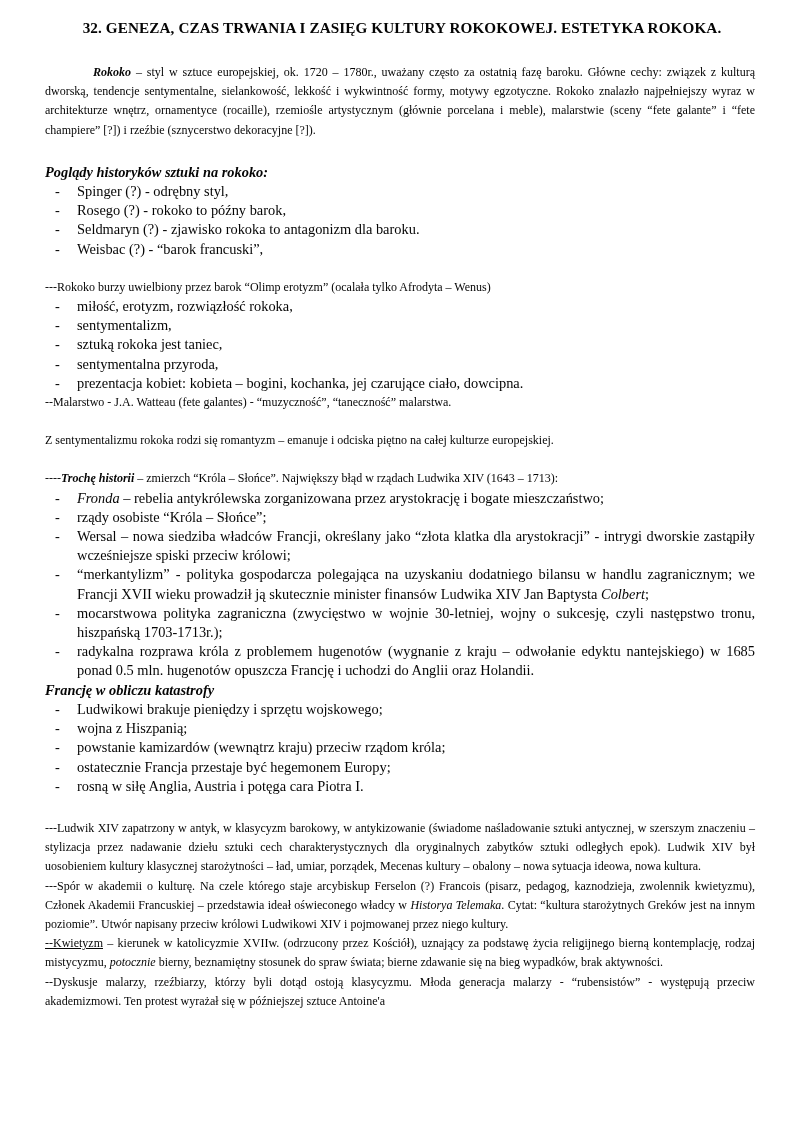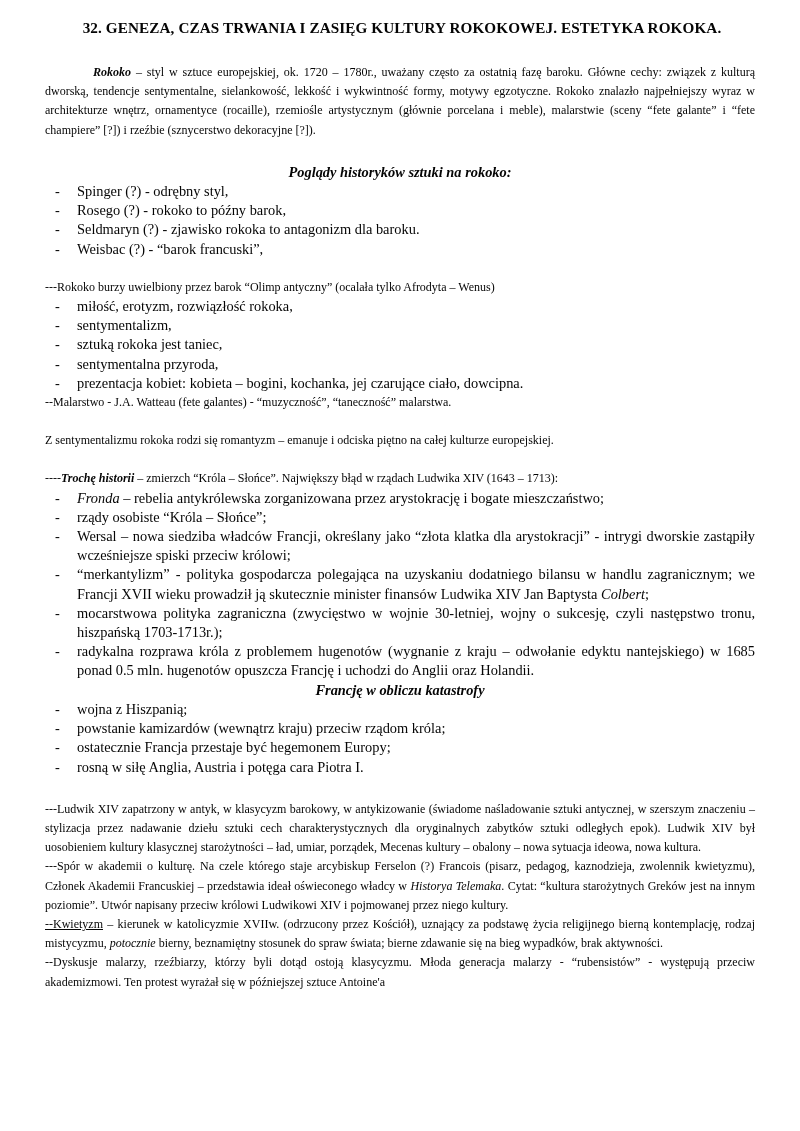--- a/index.html
+++ b/index.html
@@ -51,21 +51,20 @@
   }
   .gap-lg { height: 23px; }
   .gap-md { height: 19px; }
 
   .sec-head {
     font-size: 14.4px;
     line-height: 19.2px;
     font-weight: bold;
     font-style: italic;
     margin: 0;
-    text-align: center;
   }
   ul.bullets {
     list-style: none;
     margin: 0;
     padding: 0;
   }
   ul.bullets > li {
     font-size: 14.4px;
     line-height: 19.2px;
     position: relative;
@@ -104,21 +103,21 @@
     <div class="sec-head">Poglądy historyków sztuki na rokoko:</div>
     <ul class="bullets tight">
       <li>Spinger (?) - odrębny styl,</li>
       <li>Rosego (?) - rokoko to późny barok,</li>
       <li>Seldmaryn (?) - zjawisko rokoka to antagonizm dla baroku.</li>
       <li>Weisbac (?) - “barok francuski”,</li>
     </ul>
 
     <div class="gap-md"></div>
 
-    <p class="para">---Rokoko burzy uwielbiony przez barok “Olimp antyczny” (ocalała tylko Afrodyta – Wenus)</p>
+    <p class="para">---Rokoko burzy uwielbiony przez barok “Olimp erotyzm” (ocalała tylko Afrodyta – Wenus)</p>
     <ul class="bullets tight">
       <li>miłość, erotyzm, rozwiązłość rokoka,</li>
       <li>sentymentalizm,</li>
       <li>sztuką rokoka jest taniec,</li>
       <li>sentymentalna przyroda,</li>
       <li>prezentacja kobiet: kobieta – bogini, kochanka, jej czarujące ciało, dowcipna.</li>
     </ul>
     <p class="para">--Malarstwo - J.A. Watteau (fete galantes) - “muzyczność”, “taneczność” malarstwa.</p>
 
     <div class="gap-md"></div>
@@ -133,20 +132,21 @@
       <li><span class="i">Fronda</span><span> – rebelia antykrólewska zorganizowana przez arystokrację i bogate mieszczaństwo;</span></li>
       <li><span>rządy osobiste “Króla – Słońce”;</span></li>
       <li><span>Wersal – nowa siedziba władców Francji, określany jako “złota klatka dla arystokracji” - intrygi dworskie zastąpiły wcześniejsze spiski przeciw królowi;</span></li>
       <li><span>“merkantylizm” - polityka gospodarcza polegająca na uzyskaniu dodatniego bilansu w handlu zagranicznym; we Francji XVII wieku prowadził ją skutecznie minister finansów Ludwika XIV Jan Baptysta </span><span class="i">Colbert</span><span>;</span></li>
       <li><span>mocarstwowa polityka zagraniczna (zwycięstwo w wojnie 30-letniej, wojny o sukcesję, czyli następstwo tronu, hiszpańską 1703-1713r.);</span></li>
       <li><span>radykalna rozprawa króla z problemem hugenotów (wygnanie z kraju – odwołanie edyktu nantejskiego) w 1685 ponad 0.5 mln. hugenotów opuszcza Francję i uchodzi do Anglii oraz Holandii.</span></li>
     </ul>
 
     <div class="sec-head">Francję w obliczu katastrofy</div>
     <ul class="bullets tight">
+      <li>Ludwikowi brakuje pieniędzy i sprzętu wojskowego;</li>
       <li>wojna z Hiszpanią;</li>
       <li>powstanie kamizardów (wewnątrz kraju) przeciw rządom króla;</li>
       <li>ostatecznie Francja przestaje być hegemonem Europy;</li>
       <li>rosną w siłę Anglia, Austria i potęga cara Piotra I.</li>
     </ul>
 
     <div class="gap-lg"></div>
 
     <p class="para">---Ludwik XIV zapatrzony w antyk, w klasycyzm barokowy, w antykizowanie (świadome naśladowanie sztuki antycznej, w szerszym znaczeniu – stylizacja przez nadawanie dziełu sztuki cech charakterystycznych dla oryginalnych zabytków sztuki odległych epok). Ludwik XIV był uosobieniem kultury klasycznej starożytności – ład, umiar, porządek, Mecenas kultury – obalony – nowa sytuacja ideowa, nowa kultura.</p>
     <p class="para"><span>---Spór w akademii o kulturę. Na czele którego staje arcybiskup Ferselon (?) Francois (pisarz, pedagog, kaznodzieja, zwolennik kwietyzmu), Członek Akademii Francuskiej – przedstawia ideał oświeconego władcy w </span><span class="i">Historya Telemaka</span><span>. Cytat: “kultura starożytnych Greków jest na innym poziomie”. Utwór napisany przeciw królowi Ludwikowi XIV i pojmowanej przez niego kultury.</span></p>

